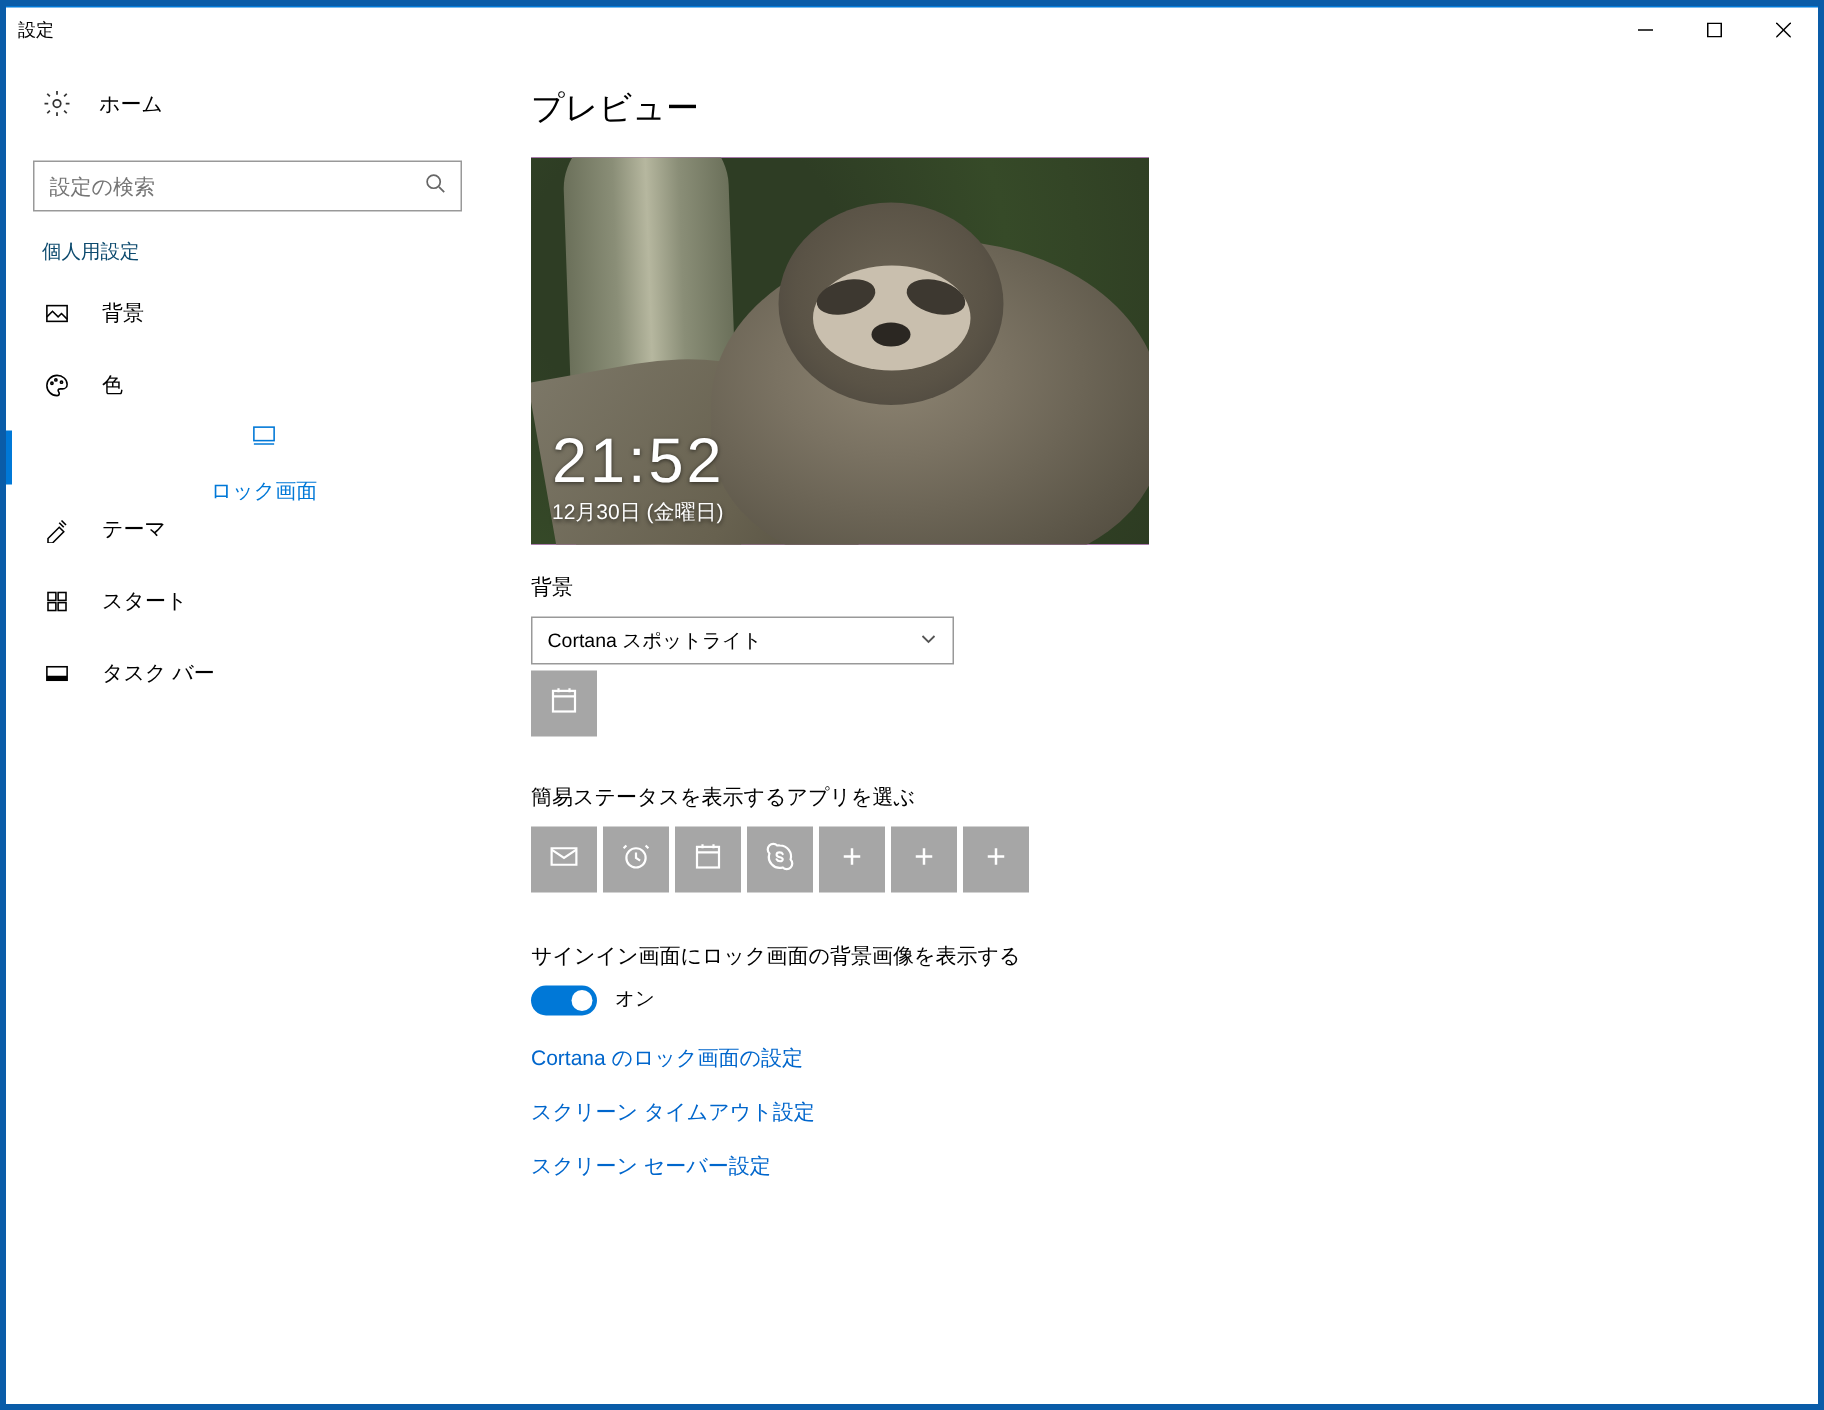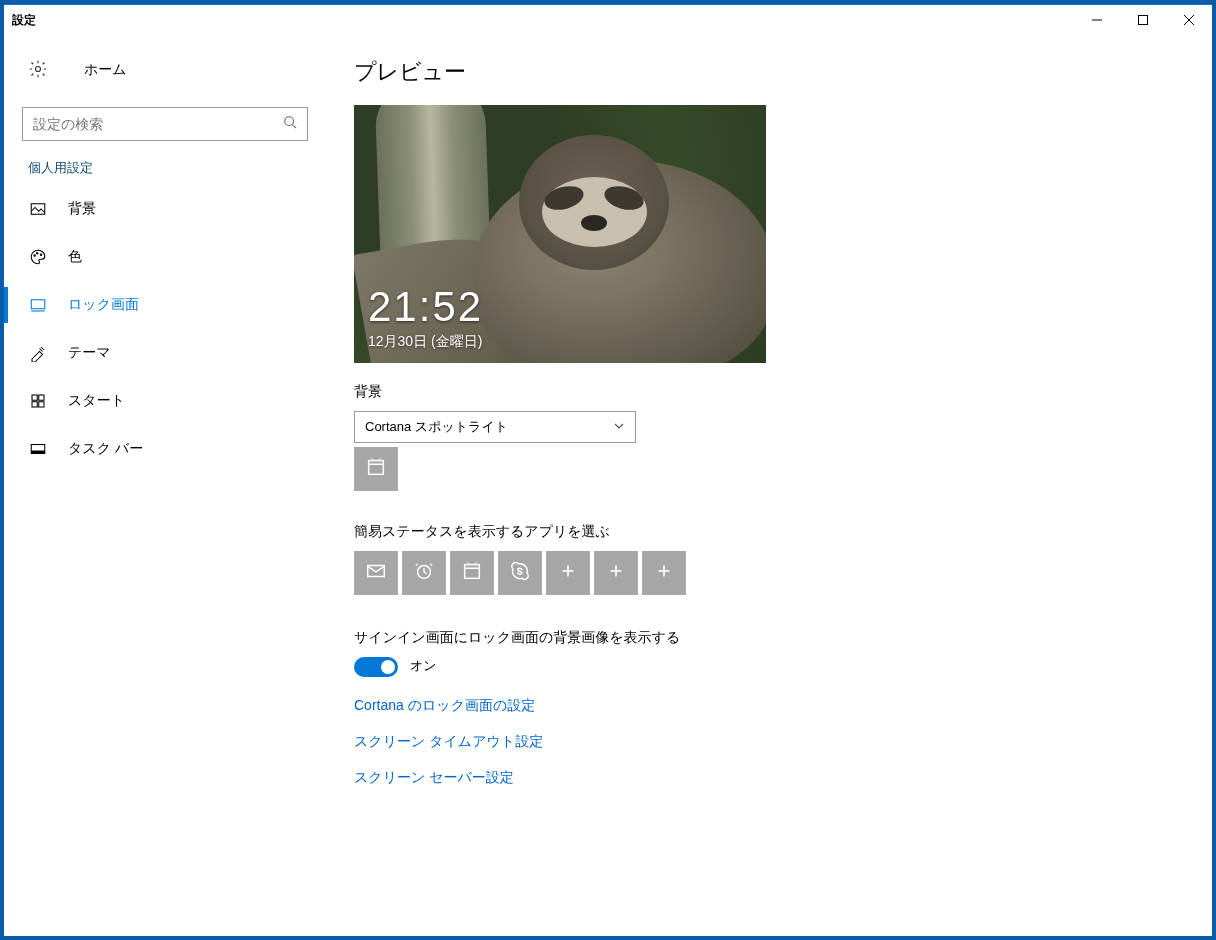--- a/index.html
+++ b/index.html
@@ -22,21 +22,21 @@
   }
   
   .titlebar {
     height: 30px;
     display: flex;
     align-items: center;
     padding-left: 8px;
     font-size: 12px;
     color: #000;
   }
-  .titlebar .title { flex: 0 0 auto; font-weight: bold; }
+  .titlebar .title { flex: 0 0 auto; }
   .titlebar .spacer { flex: 1; }
   .win-controls { display: flex; height: 100%; }
   .win-btn {
     width: 46px;
     height: 30px;
     display: flex;
     align-items: center;
     justify-content: center;
     font-size: 11px;
     color: #000;
@@ -50,21 +50,21 @@
   
   .sidebar {
     width: 320px;
     padding: 10px 0 0 0;
   }
   .home-row {
     display: flex;
     align-items: center;
     height: 50px;
     padding-left: 24px;
-    gap: 36px;
+    gap: 18px;
     font-size: 14px;
   }
   .home-row .gear svg { width: 20px; height: 20px; }
   .search-wrap {
     padding: 4px 16px 0 18px;
     margin-top: 8px;
   }
   .search-box {
     border: 1px solid #999;
     height: 34px;
@@ -90,20 +90,21 @@
     align-items: center;
     height: 48px;
     padding-left: 24px;
     gap: 20px;
     font-size: 14px;
     color: #000;
     position: relative;
   }
   .nav-item.active {
     color: #0078d7;
+    flex-direction: column;
   }
   .nav-item.active::before {
     content: "";
     position: absolute;
     left: 0; top: 6px; bottom: 6px;
     width: 4px;
     background: #0078d7;
   }
   .nav-icon { width: 20px; height: 20px; display: flex; align-items: center; justify-content: center; }
   .nav-icon svg { width: 18px; height: 18px; }

